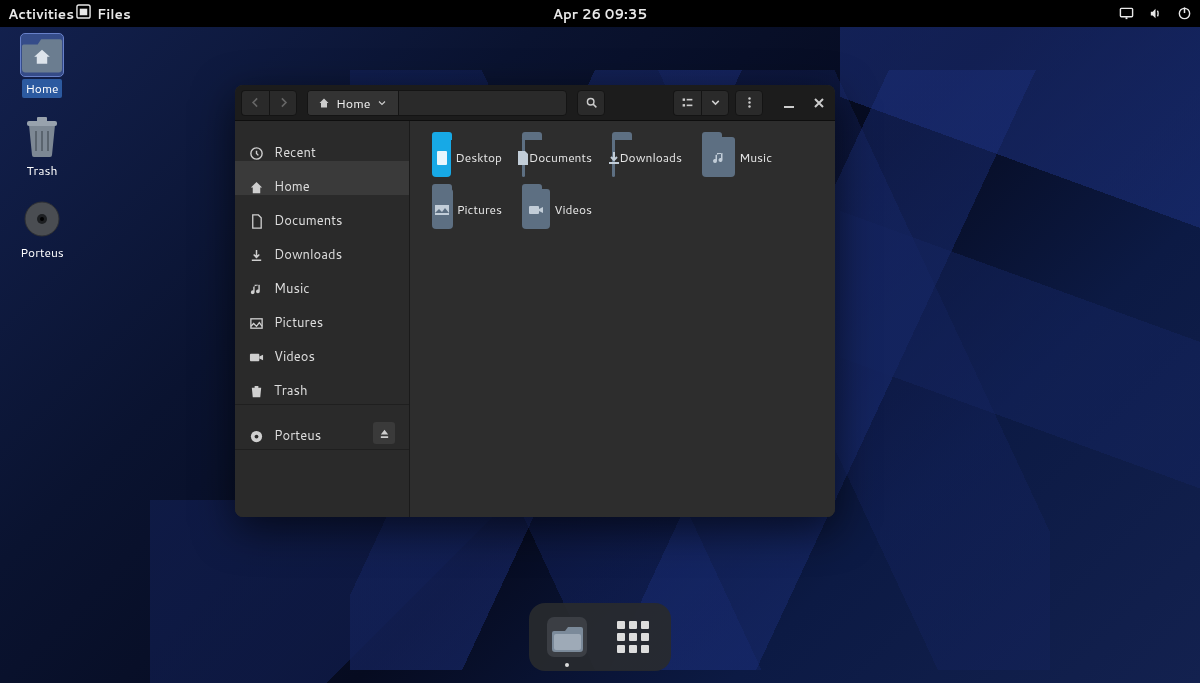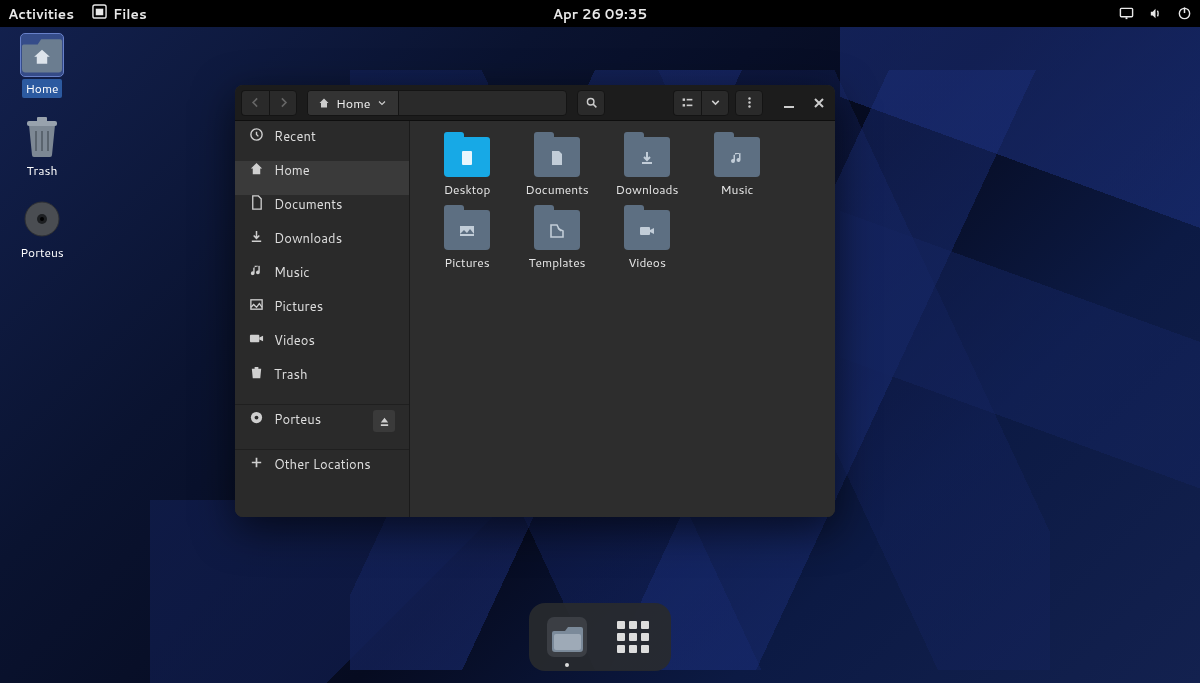--- a/index.html
+++ b/index.html
@@ -38,21 +38,21 @@
 .wpx2 { left:430px; top:120px; width:340px; height:340px;
   background:linear-gradient(55deg,transparent 0 30%,rgba(26,46,120,.5) 30% 60%,transparent 60%); }
 
 
 .topbar {
   position:absolute; top:0; left:0; right:0; height:27px;
   background:#000; display:flex; align-items:center;
   padding:0 8px; font-weight:600; font-size:13.5px; color:#e8e8e8;
   z-index:50;
 }
-.topbar .left { display:flex; gap:18px; align-items:center; }
+.topbar .left { display:flex; gap:2px; align-items:center; }
 .topbar .appitem { display:flex; align-items:flex-start; gap:6px; }
 .topbar .center { position:absolute; left:50%; transform:translateX(-50%); }
 .topbar .right { margin-left:auto; display:flex; gap:14px; align-items:center; }
 .tb-icon svg { width:15px; height:15px; fill:#e8e8e8; display:block; }
 
 
 .desktop-icons { position:absolute; top:34px; left:14px; display:flex; flex-direction:column; gap:18px; z-index:5;}
 .di { width:56px; display:flex; flex-direction:column; align-items:center; gap:3px; cursor:pointer;}
 .di .ico { width:42px; height:42px; display:flex; align-items:center; justify-content:center; border-radius:4px;}
 .di .lbl { font-size:12px; color:#fff; padding:1px 3px; border-radius:2px;}
@@ -96,36 +96,36 @@
 .win-controls { display:flex; gap:10px; margin-left:10px;}
 .wc { width:20px; height:20px; display:flex; align-items:center; justify-content:center; color:#ccc; cursor:pointer;}
 .wc svg { width:12px; height:12px; fill:currentColor; }
 
 .window-body { flex:1; display:flex; min-height:0;}
 .sidebar {
   width:175px; background:#2a2a2a; border-right:1px solid #1a1a1a;
   display:flex; flex-direction:column; padding:6px 0; overflow-y:auto;
 }
 .sb-item {
-  display:flex; align-items:flex-start; gap:10px; height:34px;
+  display:flex; align-items:flex-end; gap:10px; height:34px;
   padding:0 14px; color:#ddd; cursor:pointer; font-size:13px;
 }
 .sb-item.active { background:#3a3a3a; }
 .sb-item svg { width:15px; height:15px; fill:#cfcfcf; flex-shrink:0;}
 .sb-item .eject { margin-left:auto; width:22px; height:22px; background:#3a3a3a; border-radius:3px;
   display:flex;align-items:center;justify-content:center;}
 .sb-item .eject svg{width:11px;height:11px;}
 .sb-sep { height:1px; background:#1f1f1f; margin:5px 0;}
 
 .content {
   flex:1; background:#2d2d2d; padding:12px 18px;
   display:flex; flex-wrap:wrap; align-content:flex-start; gap:4px 12px;
 }
 .file {
-  width:78px; display:flex; flex-direction:column; align-items:center;
+  width:78px; display:flex; align-items:center;
   gap:4px; padding:4px; cursor:pointer; border-radius:4px;
 }
 .file .ficon { width:46px; height:40px; position:relative; }
 .folder-shape {
   position:absolute; inset:0;
   background:#5d6f82; border-radius:3px 3px 4px 4px;
 }
 .folder-shape::before{
   content:""; position:absolute; left:0; top:-5px; width:20px; height:8px;
   background:#5d6f82; border-radius:3px 3px 0 0;
@@ -362,26 +362,20 @@
             <circle cx="8" cy="8" r="2" fill="#2a2a2a"></circle>
           </svg>
         <span>Porteus</span>
         <span class="eject">
             <svg viewBox="0 0 12 12">
               <path d="M6 2L2 7h8zM2 9h8v2H2z"></path>
             </svg>
           </span>
       </div>
       <div class="sb-sep"></div>
-      <div class="sb-item">
-        <svg viewBox="0 0 16 16">
-            <path d="M8 3v10M3 8h10" stroke="#cfcfcf" stroke-width="1.8"></path>
-          </svg>
-        <span>Other Locations</span>
-      </div>
     </div>
 
     <div class="content">
       <div class="file">
         <div class="ficon">
             <div class="folder-shape desktop">
               <div class="folder-inner"><svg viewBox="0 0 18 18">
                   <rect x="4" y="2" width="10" height="14" rx="1"></rect>
                 </svg></div>
             </div>
@@ -421,31 +415,20 @@
       <div class="file">
         <div class="ficon">
             <div class="folder-shape">
               <div class="folder-inner"><svg viewBox="0 0 18 18">
                   <rect x="2" y="4" width="14" height="10"></rect>
                   <path d="M2 12l4-4 3 3 3-4 4 5" fill="#5d6f82"></path>
                 </svg></div>
             </div>
           </div>
         <div class="flbl">Pictures</div>
-      </div>
-      <div class="file">
-        <div class="ficon">
-            <div class="folder-shape">
-              <div class="folder-inner"><svg viewBox="0 0 18 18">
-                  <path d="M3 3h6l2 4 4 2v6H3z" fill="none" stroke="#c2cdd8" stroke-width="1.6"></path>
-                  <path d="M10 6l3 3" stroke="#c2cdd8" stroke-width="1.6"></path>
-                </svg></div>
-            </div>
-          </div>
-        <div class="flbl">Templates</div>
       </div>
       <div class="file">
         <div class="ficon">
             <div class="folder-shape">
               <div class="folder-inner"><svg viewBox="0 0 18 18">
                   <rect x="2" y="5" width="10" height="8" rx="1"></rect>
                   <path d="M12 8l4-2v6l-4-2z"></path>
                 </svg></div>
             </div>
           </div>

